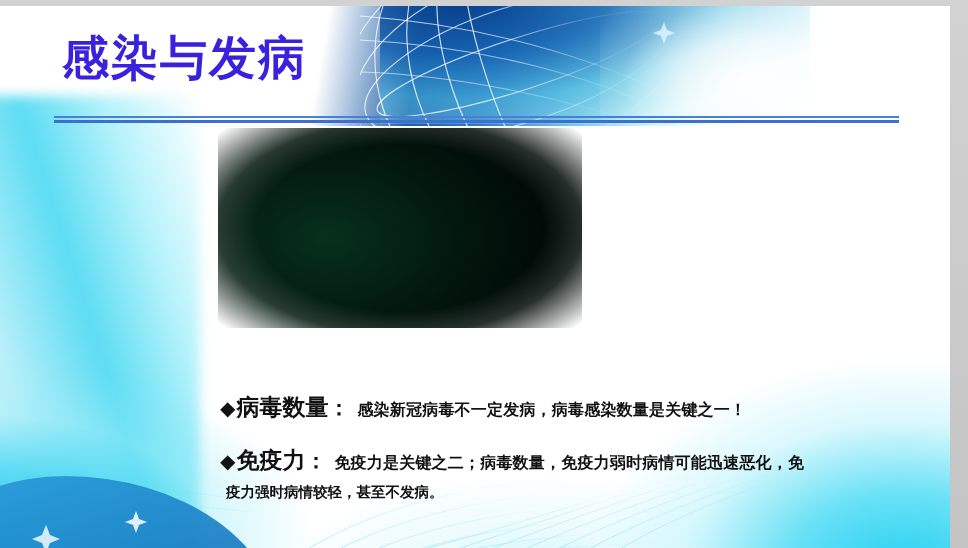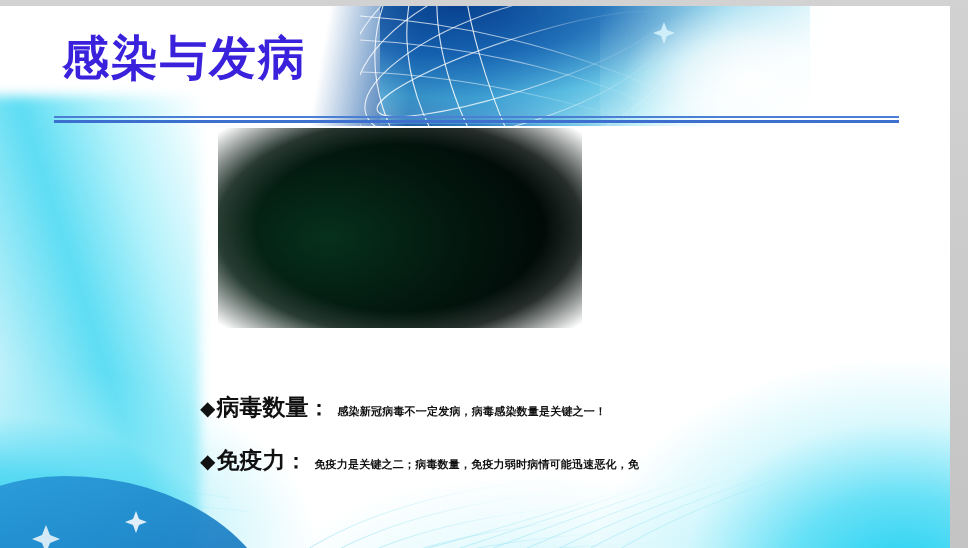--- a/index.html
+++ b/index.html
@@ -181,34 +181,34 @@
     letter-spacing: 0px;
     white-space: nowrap;
   }
   .b-diamond {
     font-size: 20px;
     color: #111111;
     margin-right: 1px;
   }
   .b-colon { font-size: 21px; font-weight: 700; }
   .b-body {
-    font-size: 11px;
+    font-size: 16px;
     font-weight: 700;
     color: #111111;
     letter-spacing: .2px;
   }
   .b-cont {
     display: block;
     margin-left: 26px;
     margin-top: 7px;
     font-size: 14.5px;
     font-weight: 700;
     color: #111111;
   }
-  .inline-head { display: inline; }
+  .inline-head { display: inline; margin-left: 20px; }
 </style>
 </head>
 <body>
 
 <div id="app">
 
   <div id="slide">
 
     <div class="bg-layer bg-topbanner"></div>
     <div class="bg-layer bg-topbanner2"></div>
@@ -451,18 +451,19 @@
       <div class="bullet-row">
         <span class="b-head inline-head">
           <span class="b-diamond">◆</span><span>病毒数量</span><span class="b-colon">：</span>
         </span><span class="b-body">感染新冠病毒不一定发病，病毒感染数量是关键之一！</span>
       </div>
 
       <div class="bullet-row">
         <span class="b-head inline-head">
           <span class="b-diamond">◆</span><span>免疫力</span><span class="b-colon">：</span>
         </span><span class="b-body">免疫力是关键之二；病毒数量，免疫力弱时病情可能迅速恶化，免</span>
+        <span class="b-cont">疫力强时病情较轻，甚至不发病。</span>
       </div>
 
     </div>
 
   </div>
 </div>
 
 </body></html>

